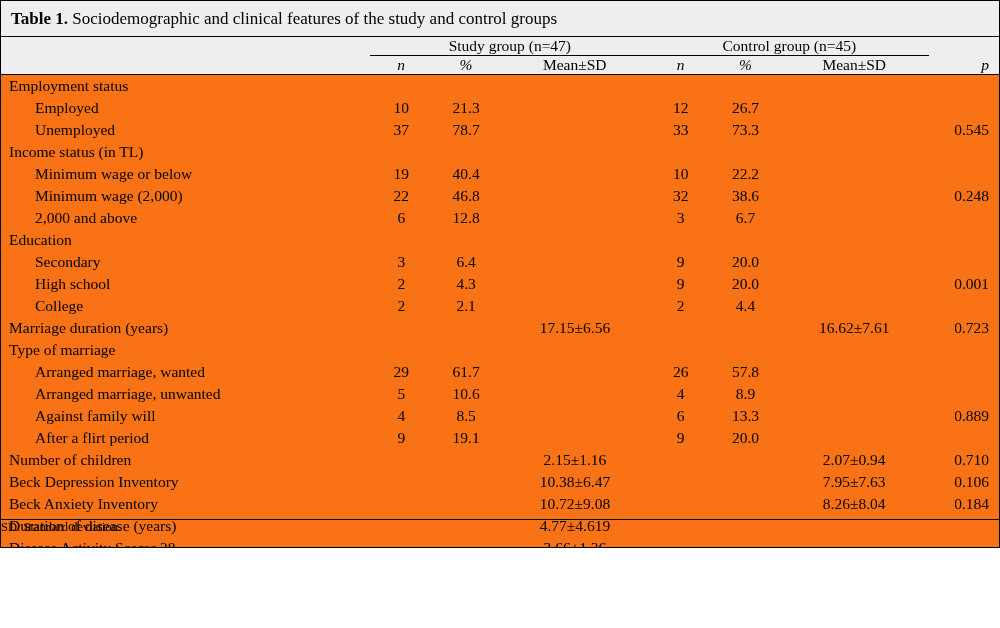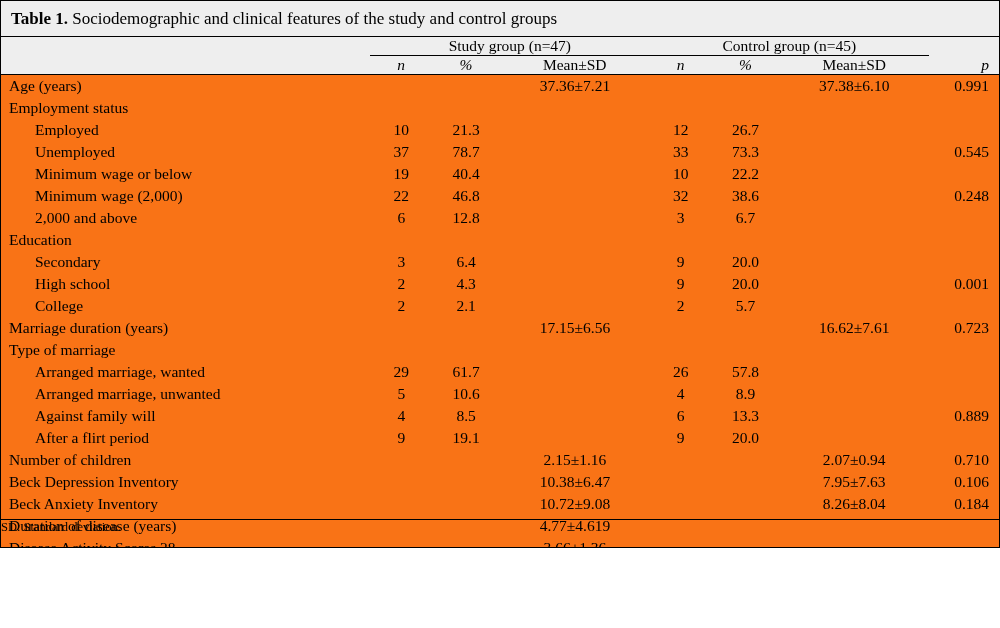--- a/index.html
+++ b/index.html
@@ -168,30 +168,20 @@
           <col class="c-n1">
           <col class="c-p1">
           <col class="c-m1">
         <col class="c-n2">
           <col class="c-p2">
           <col class="c-m2">
           <col class="c-p">
       </colgroup>
       <tbody id="rows-body">
           <tr class="data">
-            <td class="lbl">Age (years)</td>
-            <td class="num"></td>
-            <td class="num"></td>
-            <td class="mean">37.36±7.21</td>
-            <td class="num"></td>
-            <td class="num"></td>
-            <td class="mean">37.38±6.10</td>
-            <td class="pval">0.991</td>
-          </tr>
-          <tr class="data">
             <td class="lbl">Employment status</td>
             <td class="num"></td>
             <td class="num"></td>
             <td class="mean"></td>
             <td class="num"></td>
             <td class="num"></td>
             <td class="mean"></td>
             <td class="pval"></td>
           </tr>
           <tr class="data">
@@ -208,20 +198,30 @@
             <td class="lbl indent">Unemployed</td>
             <td class="num">37</td>
             <td class="num">78.7</td>
             <td class="mean"></td>
             <td class="num">33</td>
             <td class="num">73.3</td>
             <td class="mean"></td>
             <td class="pval">0.545</td>
           </tr>
           <tr class="data">
+            <td class="lbl">Income status (in TL)</td>
+            <td class="num"></td>
+            <td class="num"></td>
+            <td class="mean"></td>
+            <td class="num"></td>
+            <td class="num"></td>
+            <td class="mean"></td>
+            <td class="pval"></td>
+          </tr>
+          <tr class="data">
             <td class="lbl indent">Minimum wage or below</td>
             <td class="num">19</td>
             <td class="num">40.4</td>
             <td class="mean"></td>
             <td class="num">10</td>
             <td class="num">22.2</td>
             <td class="mean"></td>
             <td class="pval"></td>
           </tr>
           <tr class="data">
@@ -273,21 +273,21 @@
             <td class="num">20.0</td>
             <td class="mean"></td>
             <td class="pval">0.001</td>
           </tr>
           <tr class="data">
             <td class="lbl indent">College</td>
             <td class="num">2</td>
             <td class="num">2.1</td>
             <td class="mean"></td>
             <td class="num">2</td>
-            <td class="num">5.7</td>
+            <td class="num">4.4</td>
             <td class="mean"></td>
             <td class="pval"></td>
           </tr>
           <tr class="data">
             <td class="lbl">Marriage duration (years)</td>
             <td class="num"></td>
             <td class="num"></td>
             <td class="mean">17.15±6.56</td>
             <td class="num"></td>
             <td class="num"></td>

